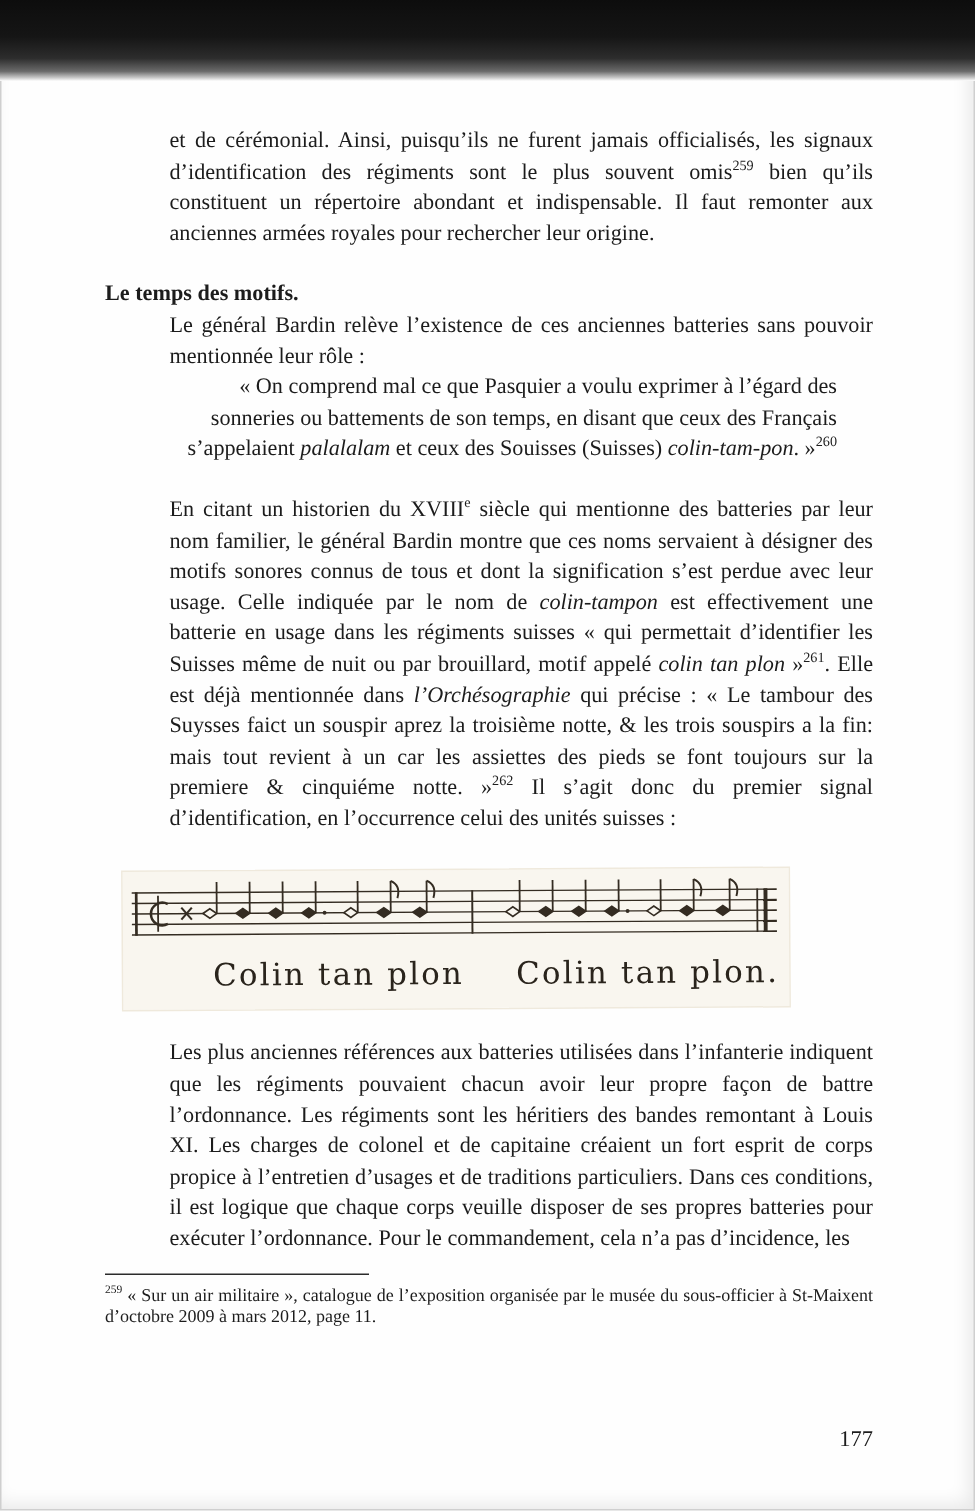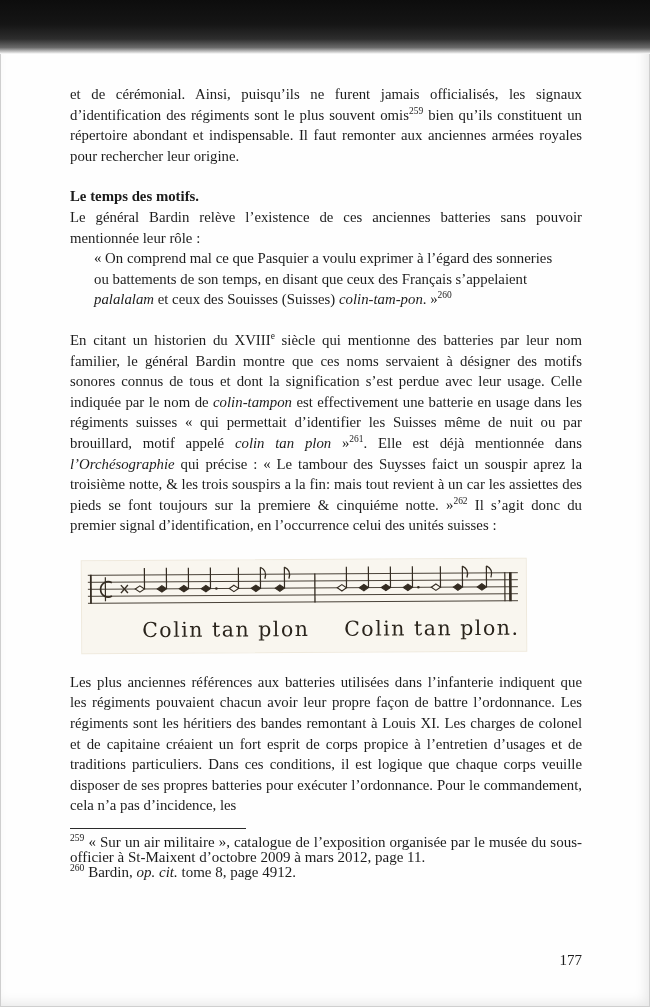--- a/index.html
+++ b/index.html
@@ -19,36 +19,36 @@
   }
   .scan-band-top {
     position: absolute; top: 0; left: 0; width: 100%; height: 54px;
     background: linear-gradient(180deg,#0d0d0d 0%,#151515 45%,#2d2d2d 72%,#6a6a6a 88%,#c9c9c9 96%,#fefefe 100%);
   }
   .text-col {
     position: absolute; left: 70px; top: 84px; width: 512px;
     font-size: 14.8px; line-height: 20.6px;
   }
   p { margin: 0; }
-  .justify { text-align: justify; }
+  .justify { text-align: justify; margin-left: 43px; }
   .heading { font-weight: bold; margin-top: 20px; }
-  .quote { margin-left: 24px; margin-right: 24px; text-align: left; }
+  .quote { margin-left: 51px; margin-right: 24px; text-align: right; }
   .spaced { margin-top: 20px; }
   .it { font-style: italic; }
   sup { font-size: 0.64em; line-height: 0; }
   .music-figure { margin: 24px 0 20px 12px; width: 444px; }
   .engraving {
     display: block;
     background: #f9f6ef;
     transform: rotate(-0.35deg);
     outline: 1px solid #efe9dc;
   }
   .footnotes { margin-top: 12px; }
   .fn-rule { width: 176px; border-top: 1px solid #2b2b2b; margin-bottom: 6px; }
-  .fn { font-size: 15px; line-height: 14.8px; text-align: justify; }
+  .fn { font-size: 12px; line-height: 14.8px; text-align: justify; }
   .page-number {
     position: absolute; top: 952px; right: 68px;
     font-size: 15px;
   }
 </style>
 </head>
 <body>
 
 <div class="page">
 
@@ -118,20 +118,19 @@
           <line x1="404.6" y1="28" x2="404.6" y2="7" stroke="#342c22" stroke-width="1.2"></line>
           <path d="M 404.6 7 q 7 3 4.5 11.5" fill="none" stroke="#342c22" stroke-width="1.3"></path>
         </svg>
     </figure>
 
     <p class="justify"><span>Les plus anciennes références aux batteries utilisées dans l’infanterie indiquent que les régiments pouvaient chacun avoir leur propre façon de battre l’ordonnance. Les régiments sont les héritiers des bandes remontant à Louis XI. Les charges de colonel et de capitaine créaient un fort esprit de corps propice à l’entretien d’usages et de traditions particuliers. Dans ces conditions, il est logique que chaque corps veuille disposer de ses propres batteries pour exécuter l’ordonnance. Pour le commandement, cela n’a pas d’incidence, les</span></p>
 
     <div class="footnotes">
       <div class="fn-rule"></div>
       <p class="fn"><sup>259</sup><span> « Sur un air militaire », catalogue de l’exposition organisée par le musée du sous-officier à St-Maixent d’octobre 2009 à mars 2012, page 11.</span></p>
-      <p class="fn"><sup>260</sup><span> Bardin, </span><span class="it">op. cit.</span><span> tome 8, page 4912.</span></p>
     </div>
 
   </div>
 
   <div class="page-number">177</div>
 
 </div>
 
 </body></html>

